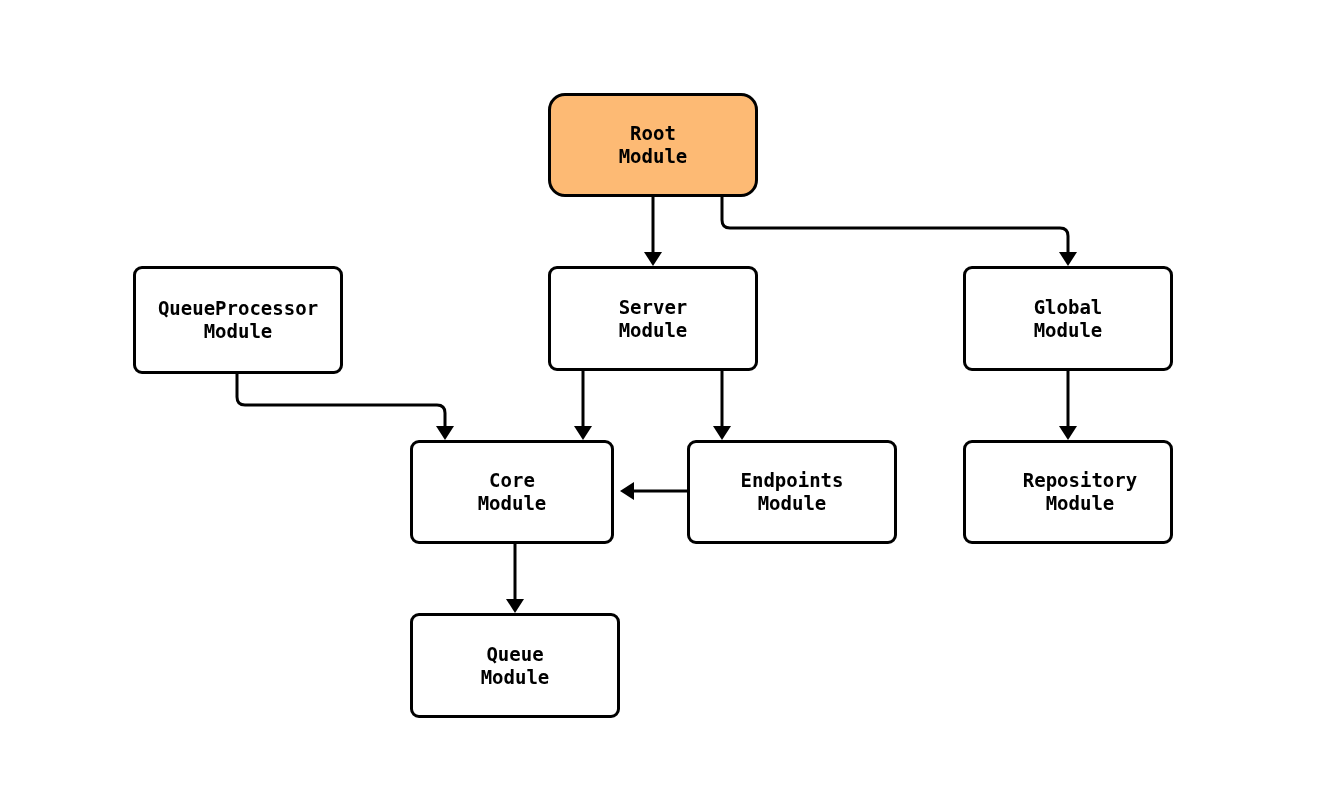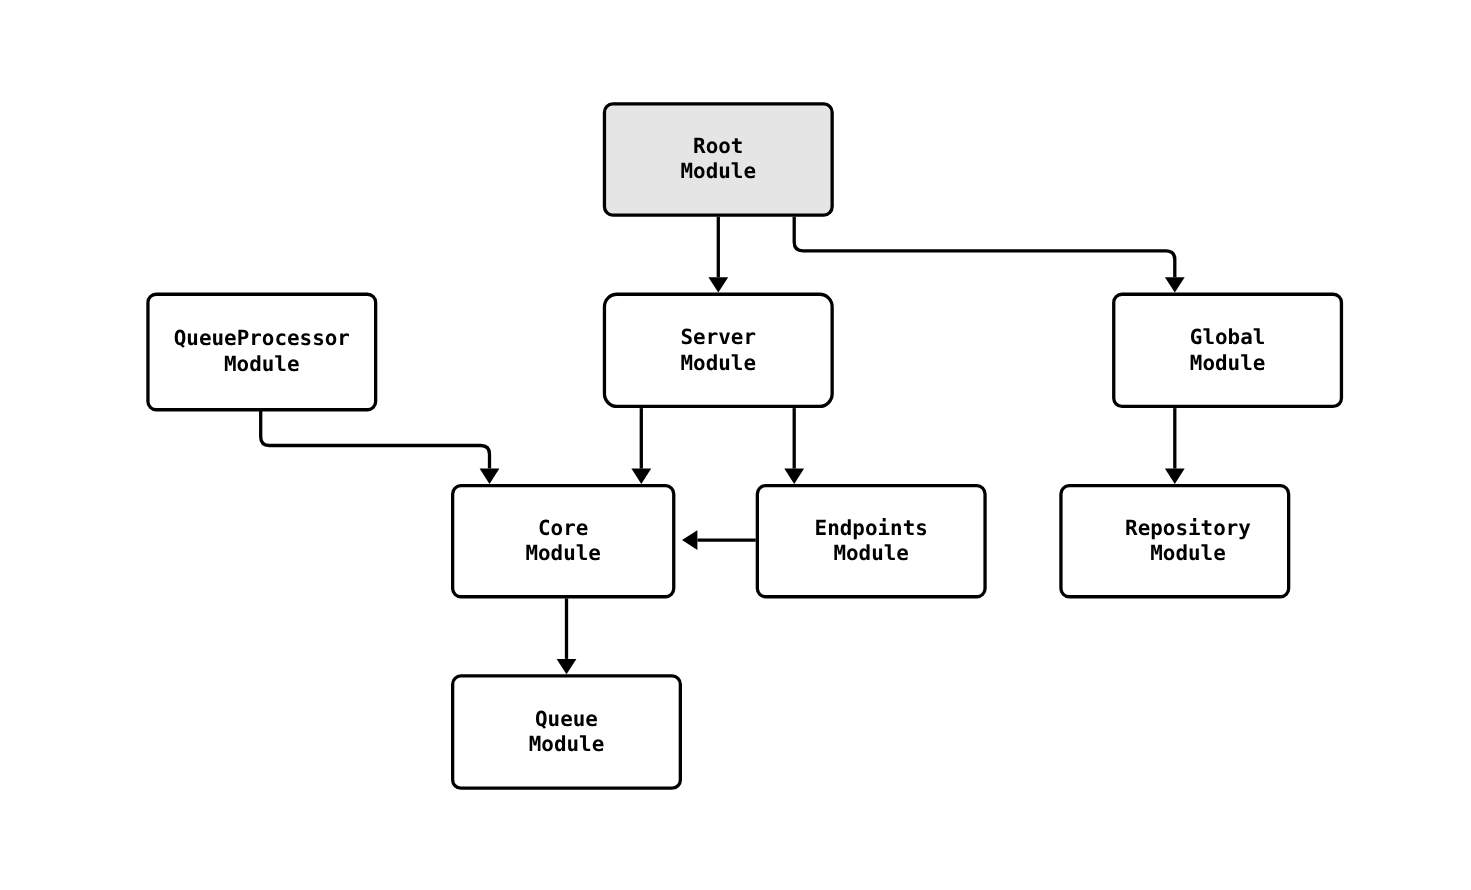--- a/index.html
+++ b/index.html
@@ -85,33 +85,33 @@
         <path d="M 1068 371 L 1068 426" fill="none" stroke="#000000" stroke-width="3" stroke-linecap="butt" stroke-linejoin="round"></path>
         <polygon points="1068,440 1059,426 1077,426" fill="#000000"></polygon>
       </g>
       <g>
         <path d="M 515 544 L 515 599" fill="none" stroke="#000000" stroke-width="3" stroke-linecap="butt" stroke-linejoin="round"></path>
         <polygon points="515,613 506,599 524,599" fill="#000000"></polygon>
       </g>
     </svg>
 
   <div id="node-layer">
-      <div class="node" style="left: 548px; top: 93px; width: 210px; height: 104px; border-color: rgb(0, 0, 0); background: #e5e5e5; border-width: 3px;">
+      <div class="node" style="left: 548px; top: 93px; width: 210px; height: 104px; border-color: rgb(0, 0, 0); background: #fdba74; border-width: 3px; border-radius: 17px;">
         <span class="node-line">Root</span>
         <span class="node-line">Module</span>
       </div>
       <div class="node" style="left: 133px; top: 266px; width: 210px; height: 108px; border-color: rgb(0, 0, 0); background: rgb(255, 255, 255); border-width: 3px;">
         <span class="node-line">QueueProcessor</span>
         <span class="node-line">Module</span>
       </div>
-      <div class="node" style="left: 548px; top: 266px; width: 210px; height: 105px; border-color: rgb(0, 0, 0); background: rgb(255, 255, 255); border-width: 3px; border-radius: 13px;">
+      <div class="node" style="left: 548px; top: 266px; width: 210px; height: 105px; border-color: rgb(0, 0, 0); background: rgb(255, 255, 255); border-width: 3px;">
         <span class="node-line">Server</span>
         <span class="node-line">Module</span>
       </div>
-      <div class="node" style="left: 963px; top: 266px; width: 210px; height: 105px; border-color: rgb(0, 0, 0); background: rgb(255, 255, 255); border-width: 3px; margin-left: 48px;">
+      <div class="node" style="left: 963px; top: 266px; width: 210px; height: 105px; border-color: rgb(0, 0, 0); background: rgb(255, 255, 255); border-width: 3px;">
         <span class="node-line">Global</span>
         <span class="node-line">Module</span>
       </div>
       <div class="node" style="left: 410px; top: 440px; width: 204px; height: 104px; border-color: rgb(0, 0, 0); background: rgb(255, 255, 255); border-width: 3px;">
         <span class="node-line">Core</span>
         <span class="node-line">Module</span>
       </div>
       <div class="node" style="left: 687px; top: 440px; width: 210px; height: 104px; border-color: rgb(0, 0, 0); background: rgb(255, 255, 255); border-width: 3px;">
         <span class="node-line">Endpoints</span>
         <span class="node-line">Module</span>

